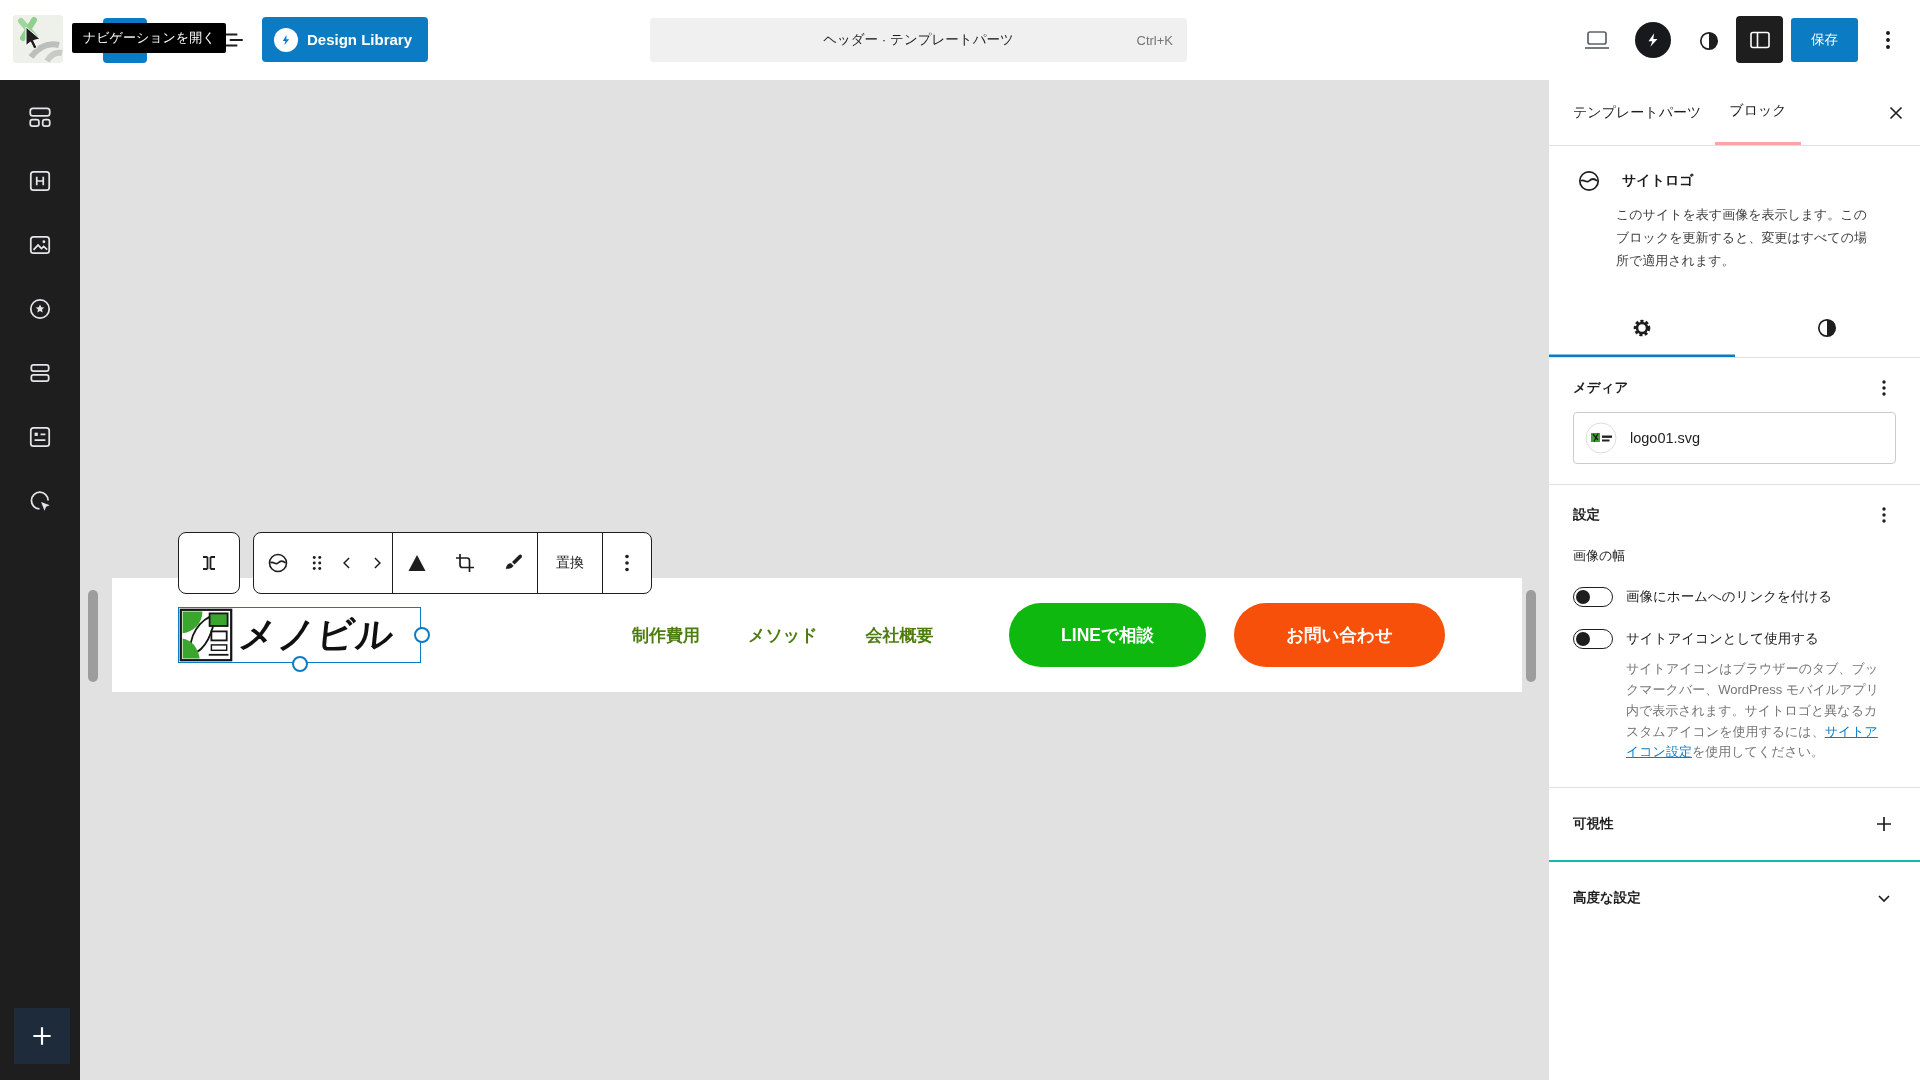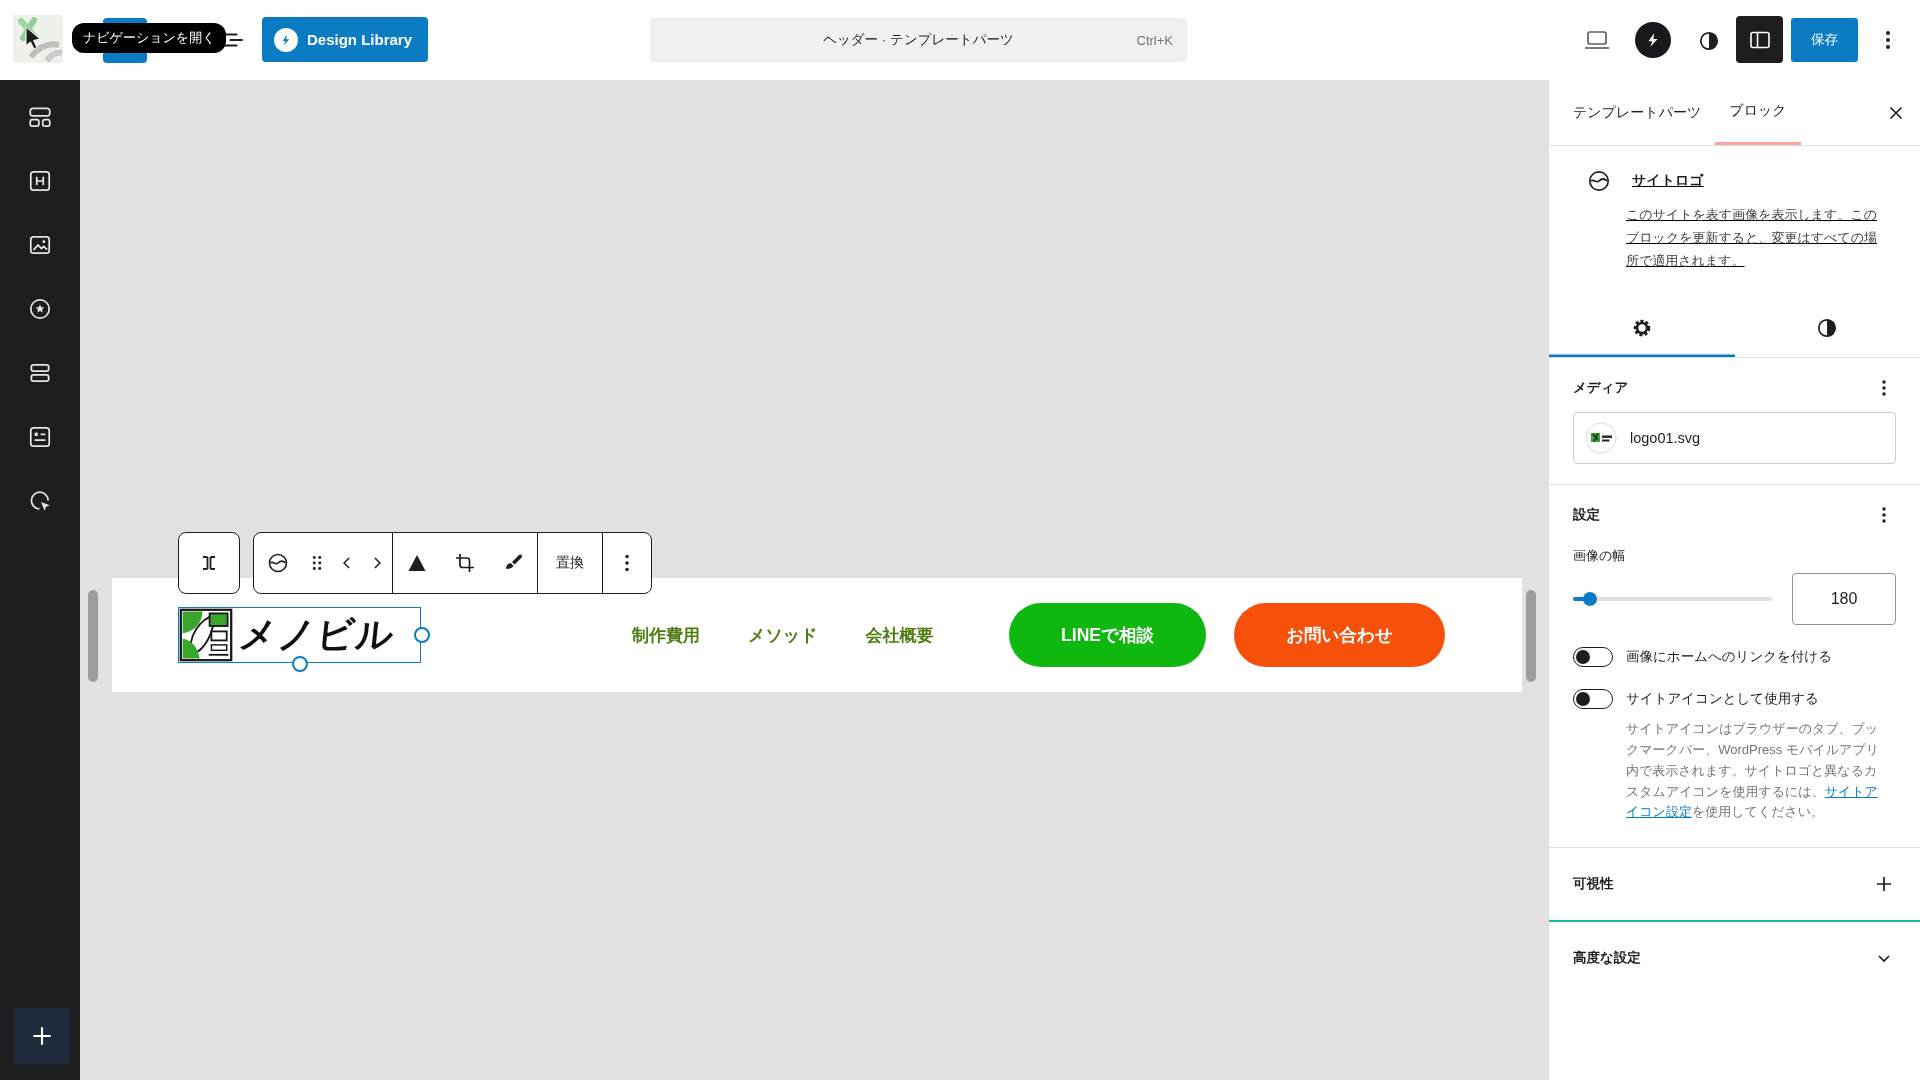--- a/index.html
+++ b/index.html
@@ -4,21 +4,21 @@
 <style>
   * { margin:0; padding:0; box-sizing:border-box; }
   body { font-family:"Liberation Sans","DejaVu Sans",sans-serif; background:#fff; }
   .frame { position:relative; width:1920px; height:1080px; background:#fff; overflow:hidden; }
 
   
   .topbar { position:absolute; left:0; top:0; width:1920px; height:80px; background:#fff; z-index:5; }
   .site-icon { position:absolute; left:13px; top:15px; width:50px; height:48px; border-radius:4px; overflow:hidden; background:#eef0ea; }
   .cursor-arrow { position:absolute; left:24px; top:26px; z-index:9; }
   .nav-toggle { position:absolute; left:103px; top:18px; width:44px; height:45px; border-radius:4px; background:#0b7cc4; z-index:1; }
-  .tooltip { position:absolute; left:72px; top:23px; height:30px; line-height:30px; padding:0 11px; background:#000; color:#fff; font-size:13px; border-radius:12px; z-index:3; white-space:nowrap; }
+  .tooltip { position:absolute; left:72px; top:23px; height:30px; line-height:30px; padding:0 11px; background:#000; color:#fff; font-size:13px; border-radius:2px; z-index:3; white-space:nowrap; }
   .listview-btn { position:absolute; left:220px; top:27px; width:26px; height:26px; color:#1e1e1e; }
   .design-library-btn { position:absolute; left:262px; top:17px; height:45px; padding:0 16px 0 12px; background:#0b7cc4; border:none; border-radius:4px; display:flex; align-items:center; gap:9px; color:#fff; font-size:15px; font-weight:600; cursor:pointer; }
   .dl-bolt { width:24px; height:24px; background:#fff; border-radius:50%; display:flex; align-items:center; justify-content:center; }
   .command-bar { position:absolute; left:650px; top:18px; width:537px; height:44px; background:#f0f0f0; border-radius:4px; display:flex; align-items:center; justify-content:center; font-size:13.5px; color:#1e1e1e; }
   .command-shortcut { position:absolute; right:14px; top:0; height:44px; display:flex; align-items:center; color:#757575; font-size:13px; }
   .tb-icon { position:absolute; color:#5c6368; }
   .swell-badge { position:absolute; left:1635px; top:22px; width:36px; height:36px; background:#17191c; border-radius:50%; display:flex; align-items:center; justify-content:center; }
   .panel-toggle { position:absolute; left:1736px; top:16px; width:47px; height:47px; background:#1e1e1e; border-radius:4px; display:flex; align-items:center; justify-content:center; }
   .save-btn { position:absolute; left:1791px; top:18px; width:67px; height:44px; background:#0b7cc4; color:#fff; border:none; border-radius:3px; font-size:13.5px; cursor:pointer; }
   .topbar-kebab { position:absolute; left:1876px; top:28px; width:24px; height:24px; color:#1e1e1e; }
@@ -55,21 +55,21 @@
   .bt-sep { width:1px; height:60px; background:#1e1e1e; }
   .bt-text { font-size:14px; color:#1e1e1e; padding:0 18px; height:60px; display:flex; align-items:center; cursor:pointer; }
 
   
   .sidebar { position:absolute; right:0; top:80px; width:372px; height:1000px; background:#fff; border-left:1px solid #e0e0e0; overflow:hidden; }
   .sb-tabbar { height:66px; display:flex; align-items:stretch; border-bottom:1px solid #e0e0e0; padding:0 10px; }
   .sb-tab { display:flex; align-items:center; padding:0 14px; font-size:14px; color:#1e1e1e; cursor:pointer; }
   .sb-tab.active { border-bottom:3px solid #fca5a5; font-weight:400; }
   .sb-close { margin-left:auto; align-self:center; width:28px; height:28px; display:flex; align-items:center; justify-content:center; color:#1e1e1e; cursor:pointer; }
 
-  .block-card { padding:22px 24px 20px 37px;text-decoration:underline; }
+  .block-card { padding:22px 24px 20px 27px; }
   .block-card-head { display:flex; align-items:center; gap:20px; }
   .block-card-title { font-size:14px; font-weight:700; color:#1e1e1e; }
   .block-card-desc { margin:10px 0 0 40px; font-size:13px; line-height:1.75; color:#3f3f3f; width:255px; }
 
   .view-tabs { display:flex; border-bottom:1px solid #e0e0e0; height:60px; margin-top:6px; }
   .view-tab { width:50%; display:flex; align-items:center; justify-content:center; color:#1e1e1e; cursor:pointer; }
   .view-tab.active { box-shadow:inset 0 -2.5px 0 #0b7cc4; }
 
   .panel { padding:18px 24px 20px; }
   .panel.bordered { border-top:1px solid #e0e0e0; }
@@ -387,28 +387,20 @@
         <div class="kebab">
           <svg width="24" height="24" viewBox="0 0 24 24" fill="currentColor">
               <circle cx="12" cy="6" r="1.7"></circle>
               <circle cx="12" cy="12" r="1.7"></circle>
               <circle cx="12" cy="18" r="1.7"></circle>
             </svg>
         </div>
       </div>
 
       <div class="ctl-label">画像の幅</div>
-      <div class="width-row">
-        <div class="slider">
-          <div class="slider-track"></div>
-          <div class="slider-fill"></div>
-          <div class="slider-thumb"></div>
-        </div>
-        <input class="width-input" value="180" style="">
-      </div>
 
       <div class="toggle-row">
         <span class="toggle">
             <span class="toggle-thumb"></span>
           </span>
         <span class="toggle-label">画像にホームへのリンクを付ける</span>
       </div>
       <div class="toggle-row">
         <span class="toggle">
             <span class="toggle-thumb"></span>

